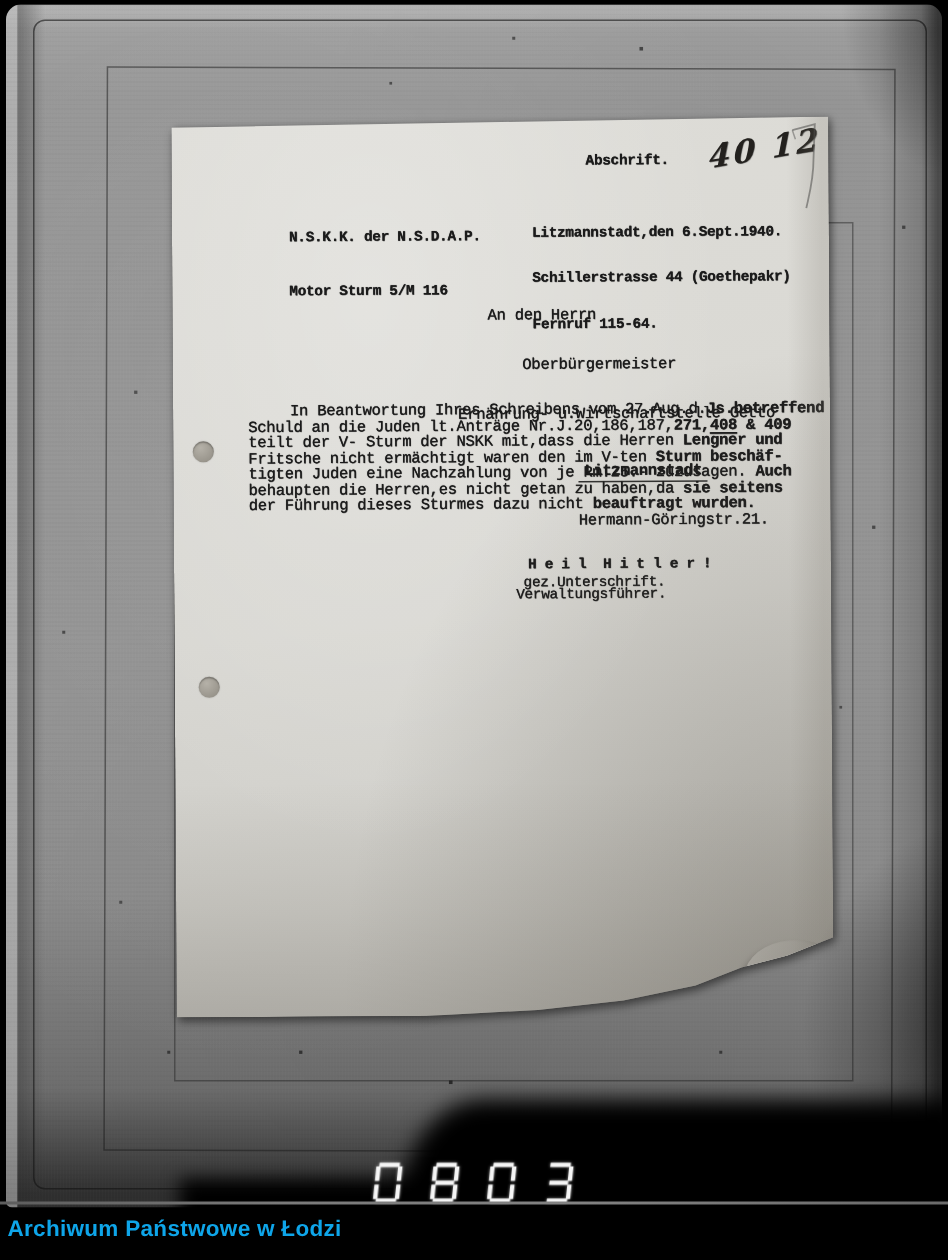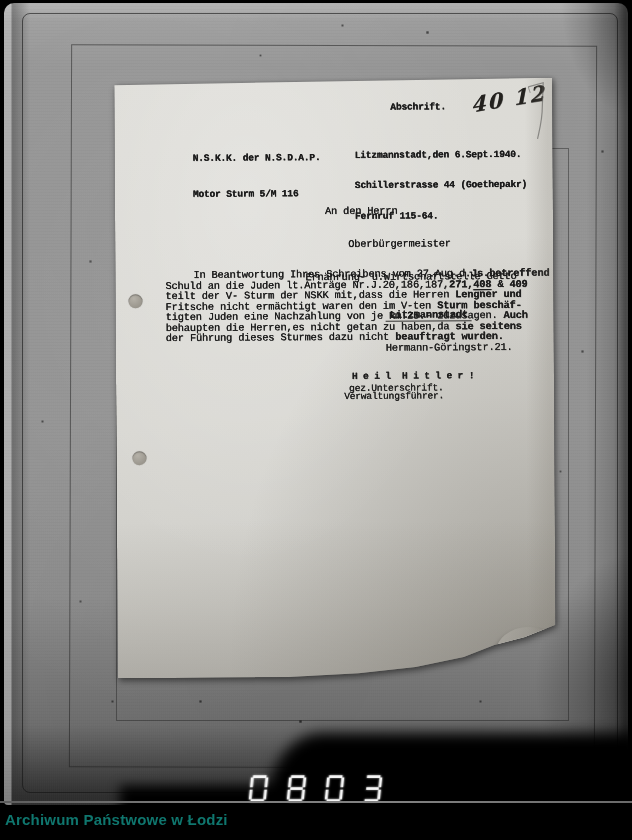--- a/index.html
+++ b/index.html
@@ -99,21 +99,21 @@
   .shade-br{position:absolute;left:530px;top:540px;width:180px;height:260px;z-index:4;pointer-events:none;
     background:radial-gradient(ellipse at 75% 55%, rgba(0,0,0,.55), rgba(0,0,0,0) 68%);}
   .shade-tr{position:absolute;left:560px;top:0;width:80px;height:120px;z-index:4;pointer-events:none;
     background:radial-gradient(ellipse at 100% 0%, rgba(0,0,0,.45), rgba(0,0,0,0) 70%);}
 
   
   .counter{position:absolute;left:247px;top:775px;display:flex;gap:15px;z-index:6;
     transform:skewX(-6deg);filter:drop-shadow(0 0 1px rgba(255,255,255,.6));}
   .gray-line{position:absolute;left:0;top:801px;width:632px;height:2px;z-index:6;
     background:linear-gradient(90deg,#5d5d5d,#7a7a7a 30%,#828282 60%,#6a6a6a);}
-  .caption{position:absolute;left:5px;top:811px;z-index:7;color:#0f766e;
+  .caption{position:absolute;left:5px;top:811px;z-index:7;color:#0ea5e9;
     font-family:"Liberation Sans",sans-serif;font-weight:bold;font-size:15px;letter-spacing:.2px;}
 </style>
 </head>
 <body>
 
 <div class="photo">
   <div class="grain"></div>
   <div class="specks"></div>
   <div class="rect rect1"></div>
   <div class="rect rect2"></div>

